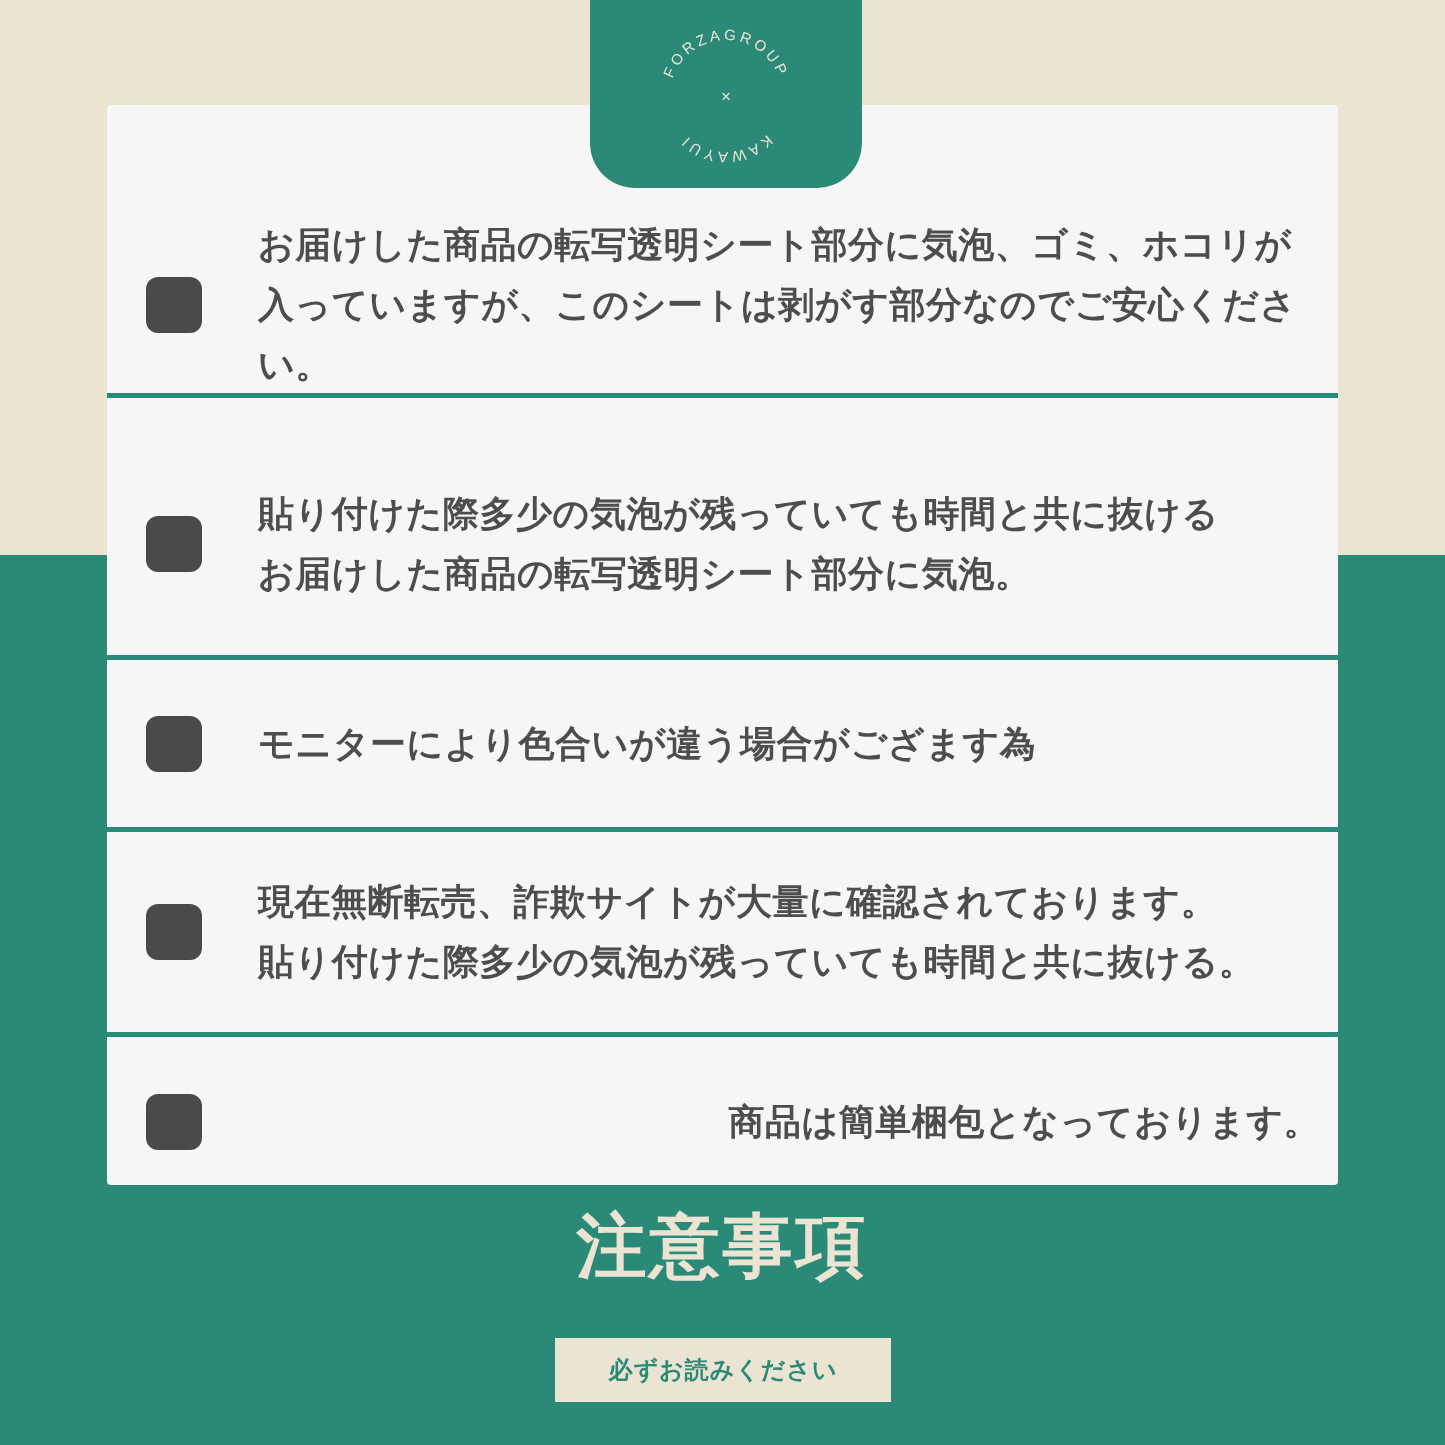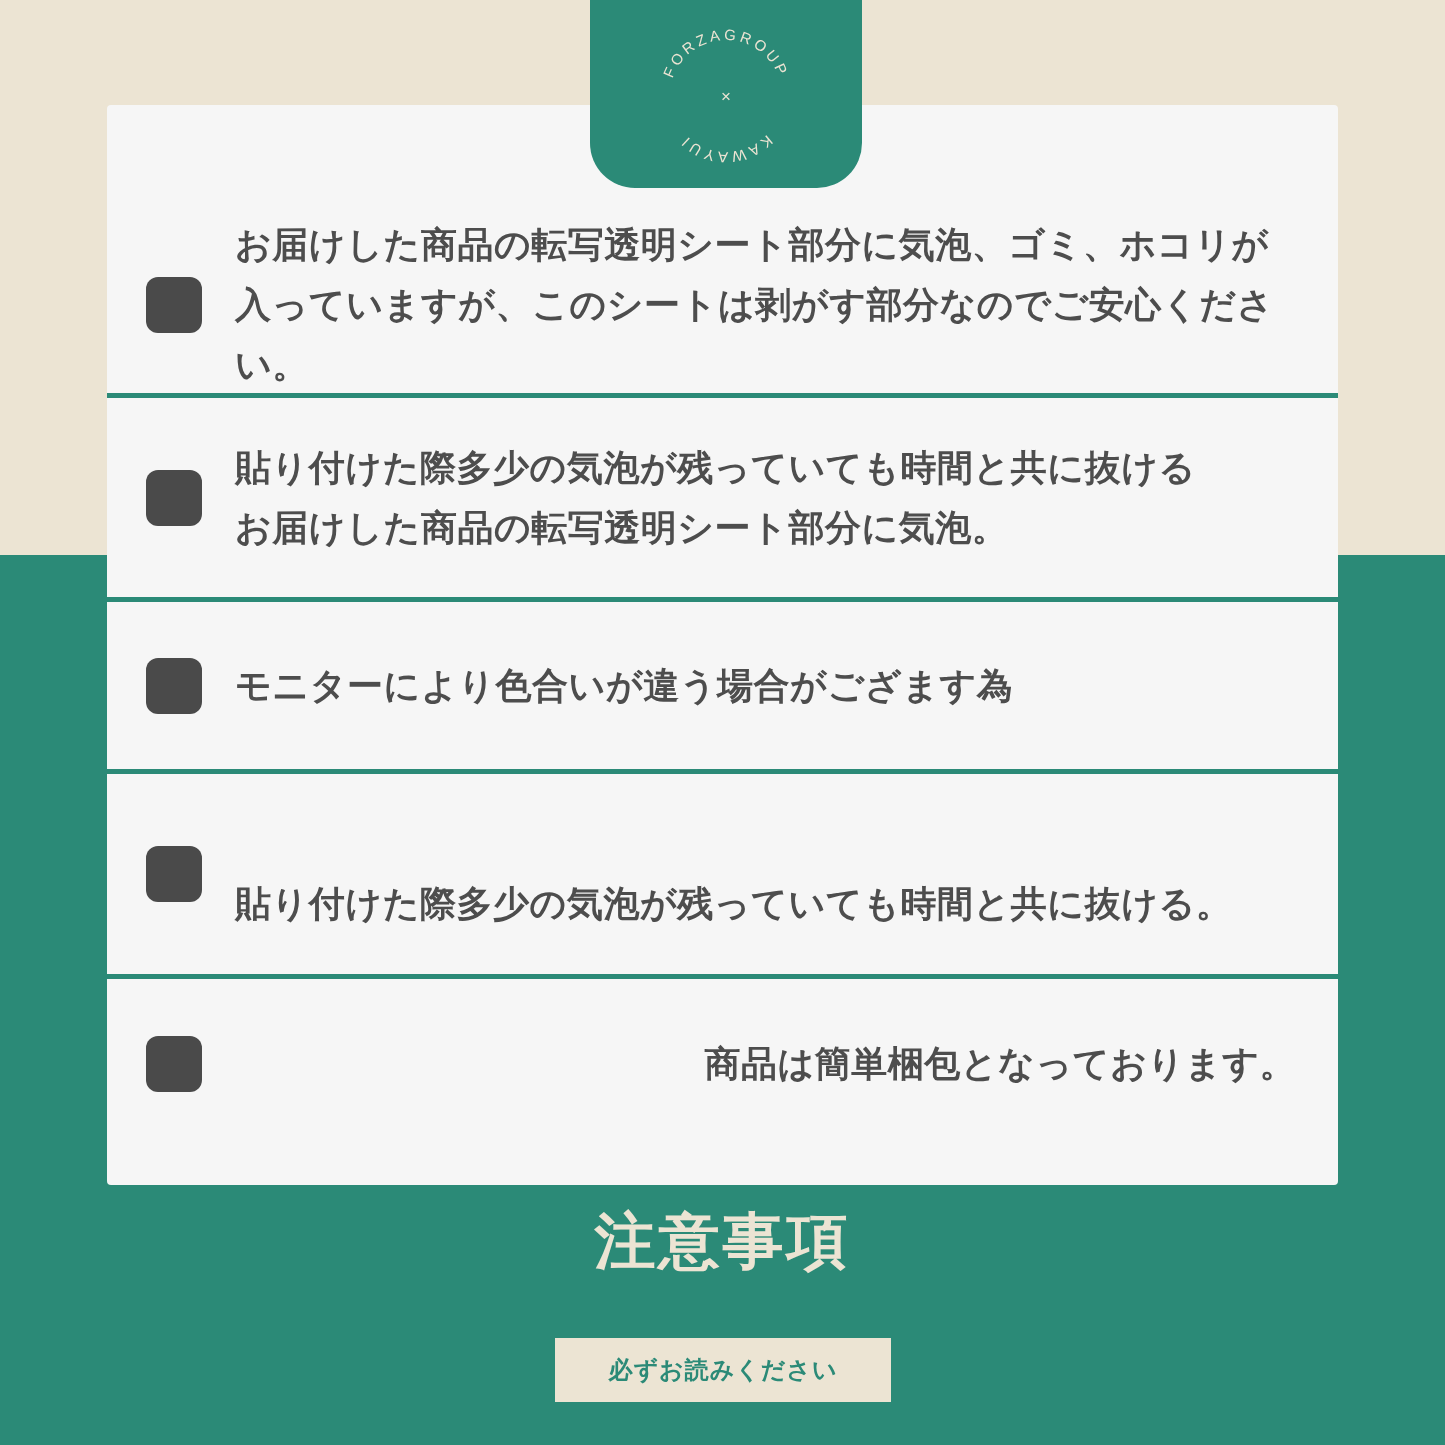--- a/index.html
+++ b/index.html
@@ -33,25 +33,26 @@
     left: 107px; top: 105px;
     width: 1231px; height: 1080px;
     background: var(--card, #f6f6f6);
     border-radius: 4px;
   }
 
   .notice-row {
     display: flex;
     align-items: center;
     padding-left: 39px;
-    padding-right: 42px;
+    padding-right: 18px;
+    gap: 23px;
   }
   .notice-row.divided { border-bottom: 5px solid var(--teal, #2b8a77); }
   .row-1 { height: 293px; padding-top: 112px; }
-  .row-2 { height: 204px; }
+  .row-2 { height: 228px; margin-top: 34px; }
   .row-3 { height: 172px; }
   .row-4 { height: 205px; }
   .row-5 { height: 170px; justify-content: space-between; }
 
   .checkbox {
     flex: 0 0 auto;
     width: 56px; height: 56px;
     background: var(--dark-gray, #4a4a4a);
     border-radius: 12px;
   }
@@ -80,21 +81,21 @@
     letter-spacing: 3.5px;
   }
   .badge .logo-x { font-size: 17px; letter-spacing: 0; }
 
   .footer-title {
     position: absolute;
     left: 0; top: 1208px;
     width: 1445px;
     text-align: center;
     color: var(--beige, #ece4d3);
-    font-size: 61px;
+    font-size: 70px;
     font-weight: 900;
     letter-spacing: 3px;
     line-height: 1.1;
   }
 
   .read-btn {
     position: absolute;
     left: 555px; top: 1338px;
     width: 336px; height: 64px;
     background: var(--beige, #ece4d3);
@@ -135,21 +136,21 @@
     <div class="notice-row row-3 divided">
       <span class="checkbox"></span>
       <p class="notice-text">
         <span>モニターにより色合いが違う場合がござます為</span><br>
       </p>
     </div>
 
     <div class="notice-row row-4 divided">
       <span class="checkbox"></span>
       <p class="notice-text">
-        <br>
+        <span>現在無断転売、詐欺サイトが大量に確認されております。</span><br>
         <span>貼り付けた際多少の気泡が残っていても時間と共に抜ける。</span>
       </p>
     </div>
 
     <div class="notice-row row-5">
       <span class="checkbox"></span>
       <p class="notice-text">
         <span>商品は簡単梱包となっております。</span>
       </p>
     </div>

